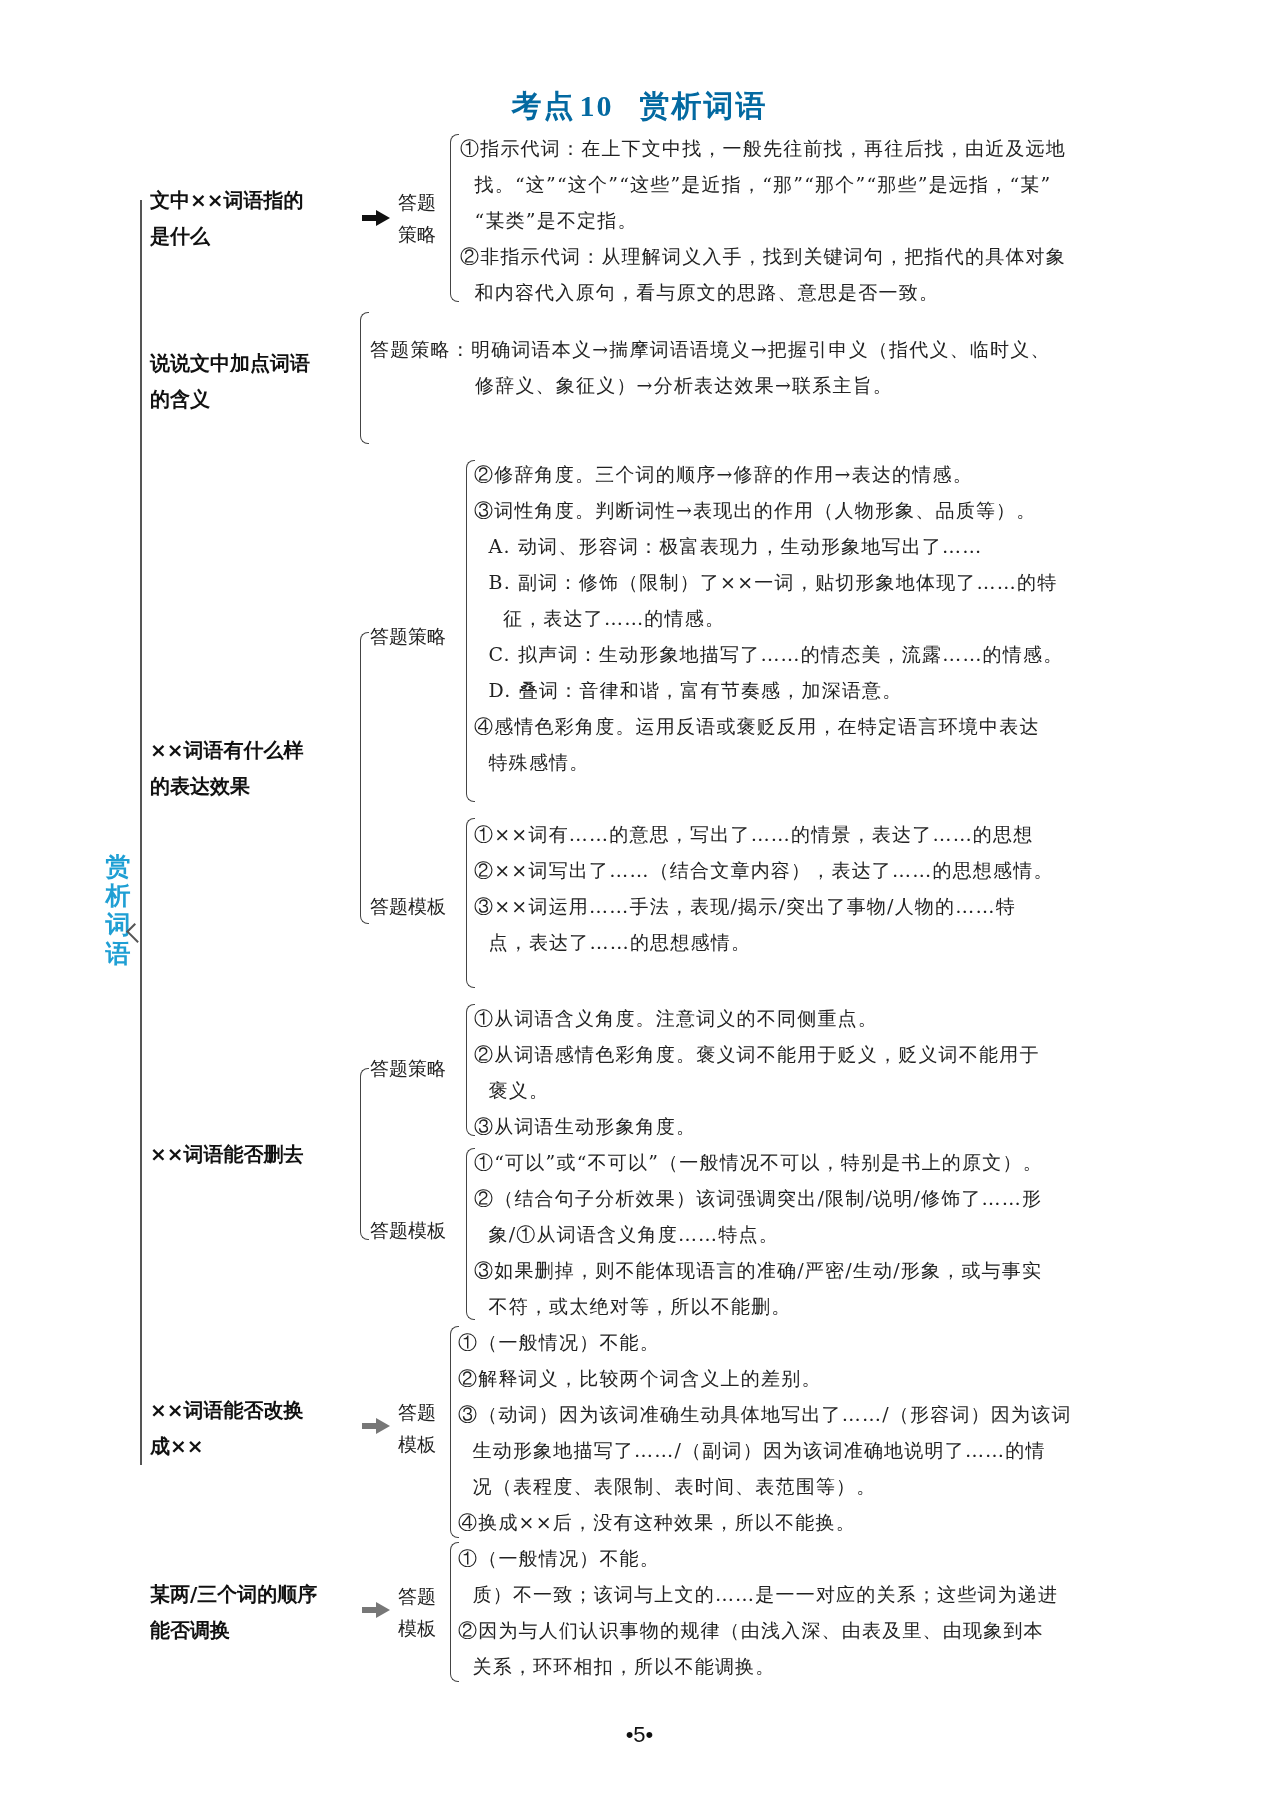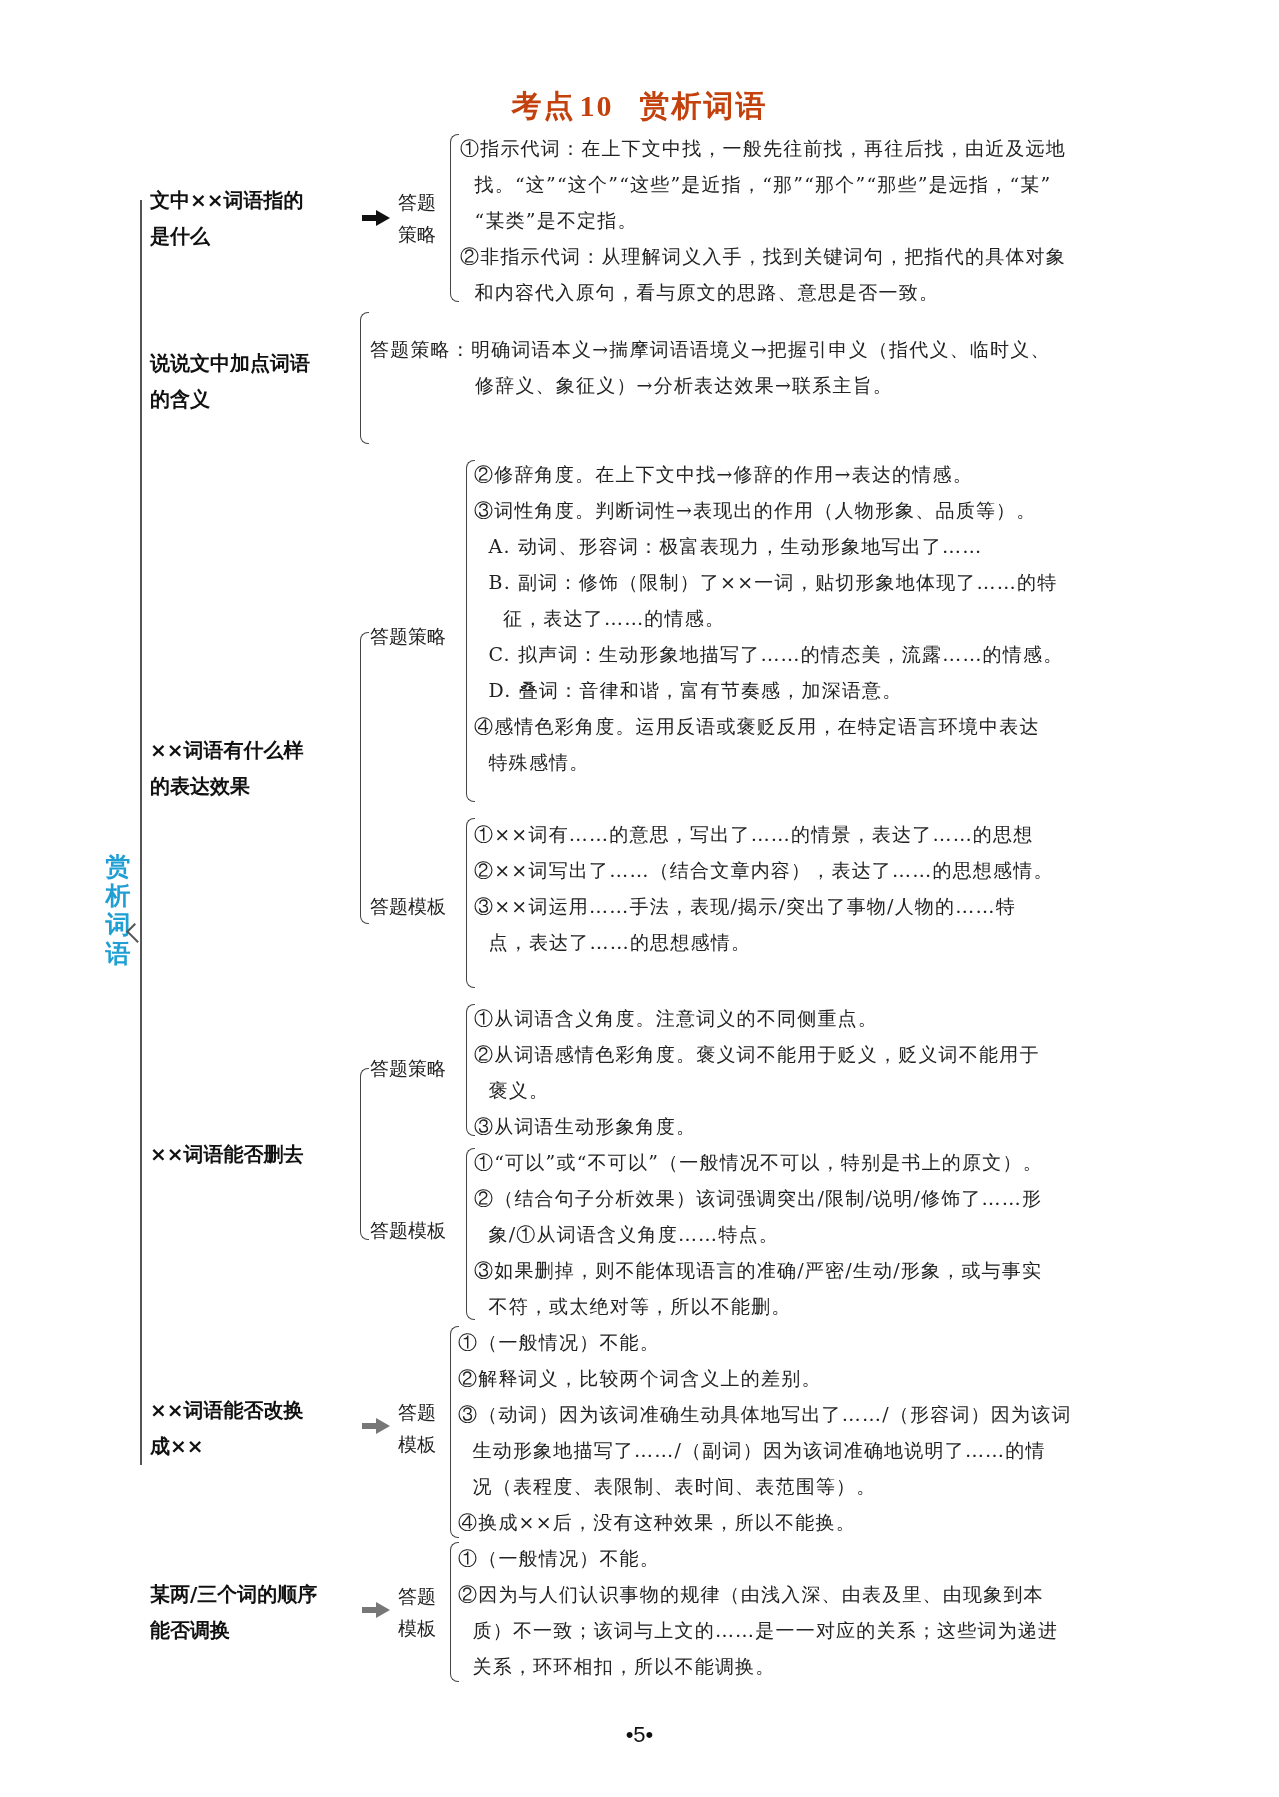--- a/index.html
+++ b/index.html
@@ -1,20 +1,20 @@
 <!DOCTYPE html>
 <html><head>
 <meta charset="utf-8">
 <style>
   html, body { margin:0; padding:0; background:#ffffff; }
   body { width:1279px; height:1797px; position:relative; overflow:hidden;
          font-family:"DejaVu Serif","Liberation Serif",serif; color:#1a1a1a; }
   .title { position:absolute; left:0; width:1279px; top:86px; text-align:center;
            font-family:"DejaVu Sans","Liberation Sans",sans-serif; font-weight:bold;
-           font-size:30px; color:#c2410c; letter-spacing:2px; }
+           font-size:30px; color:#0369a1; letter-spacing:2px; }
   .title .num { font-family:"Liberation Serif",serif; margin:0 26px 0 4px; }
   .side-title { position:absolute; left:104px; top:852px; width:28px;
                 font-family:"DejaVu Sans","Liberation Sans",sans-serif; font-weight:bold;
                 font-size:25px; line-height:29px; color:#1f9fd4; text-align:center; }
   .main-bracket { position:absolute; left:140px; top:200px; width:10px; height:1265px;
                   border-left:2px solid #555; }
   .main-bracket .nub { position:absolute; left:-12px; top:725px; width:10px; height:14px;
                        border-right:2px solid #555; border-bottom:2px solid #555;
                        transform:rotate(135deg); }
   .q { position:absolute; left:150px; font-family:"DejaVu Sans","Liberation Sans",sans-serif;
@@ -76,21 +76,21 @@
 </div>
 
 <div class="q" style="top:732px;">
   <div>××词语有什么样</div>
   <div>的表达效果</div>
 </div>
 <div class="brk" style="left:360px;top:632px;height:290px;"></div>
 <div class="lbl" style="left:370px;top:620px;">答题策略</div>
 <div class="brk" style="left:466px;top:460px;height:340px;"></div>
 <div class="item" style="left:474px;top:456px;">
-  <div>②修辞角度。在上下文中找→修辞的作用→表达的情感。</div>
+  <div>②修辞角度。三个词的顺序→修辞的作用→表达的情感。</div>
   <div>③词性角度。判断词性→表现出的作用（人物形象、品质等）。</div>
   <div style="white-space:pre">  A. 动词、形容词：极富表现力，生动形象地写出了……</div>
   <div style="white-space:pre">  B. 副词：修饰（限制）了××一词，贴切形象地体现了……的特</div>
   <div style="white-space:pre">    征，表达了……的情感。</div>
   <div style="white-space:pre">  C. 拟声词：生动形象地描写了……的情态美，流露……的情感。</div>
   <div style="white-space:pre">  D. 叠词：音律和谐，富有节奏感，加深语意。</div>
   <div>④感情色彩角度。运用反语或褒贬反用，在特定语言环境中表达</div>
   <div style="white-space:pre">  特殊感情。</div>
 </div>
 <div class="lbl" style="left:370px;top:890px;">答题模板</div>
@@ -154,18 +154,18 @@
     <div class="shaft"></div>
     <div class="head"></div>
   </div>
 <div class="lbl" style="left:398px;top:1580px;">
   <div>答题</div>
   <div>模板</div>
 </div>
 <div class="brk" style="left:450px;top:1542px;height:138px;"></div>
 <div class="item" style="left:458px;top:1540px;">
   <div>①（一般情况）不能。</div>
+  <div style="white-space:pre">  质）不一致；该词与上文的……是一一对应的关系；这些词为递进</div>
   <div>②因为与人们认识事物的规律（由浅入深、由表及里、由现象到本</div>
-  <div style="white-space:pre">  质）不一致；该词与上文的……是一一对应的关系；这些词为递进</div>
   <div style="white-space:pre">  关系，环环相扣，所以不能调换。</div>
 </div>
 
 <div class="pg">•5•</div>
 
 </body></html>

